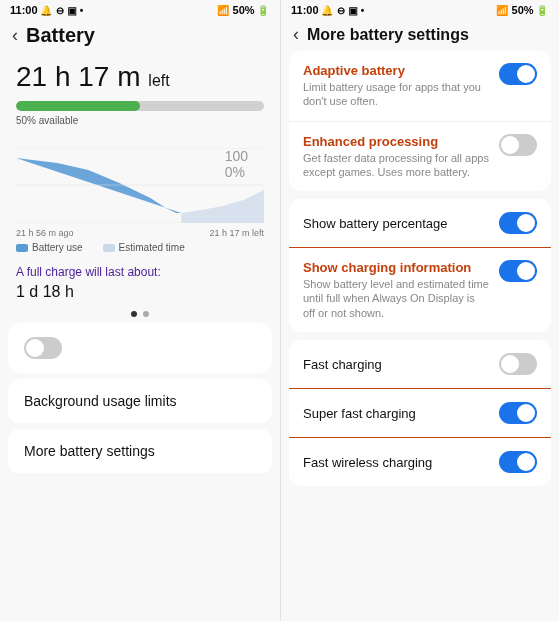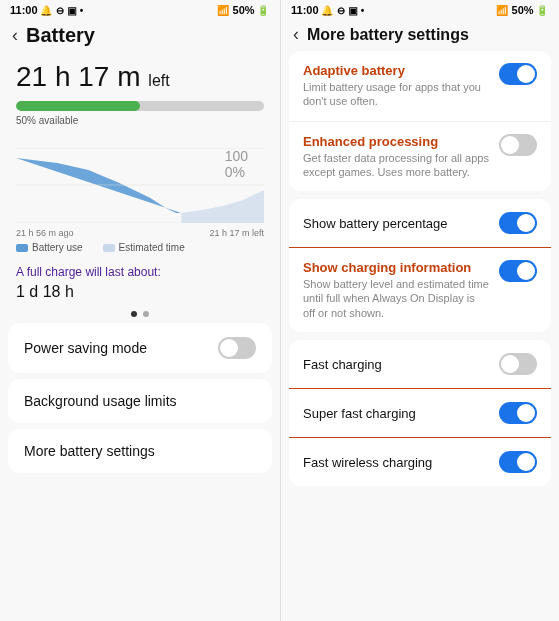--- a/index.html
+++ b/index.html
@@ -371,21 +371,20 @@
   <div class="full-charge-text">A full charge will last about:</div>
   <div class="charge-duration">1 d 18 h</div>
 
   <div class="page-dots">
     <div class="dot active"></div>
     <div class="dot"></div>
   </div>
 
   <div class="menu-items">
     <div class="menu-item">
-      <span class="menu-item-text">Power saving mode</span>
       <div class="toggle"></div>
     </div>
     <div class="menu-item">
       <span class="menu-item-text">Background usage limits</span>
     </div>
     <div class="menu-item">
       <span class="menu-item-text">More battery settings</span>
     </div>
   </div>
 

